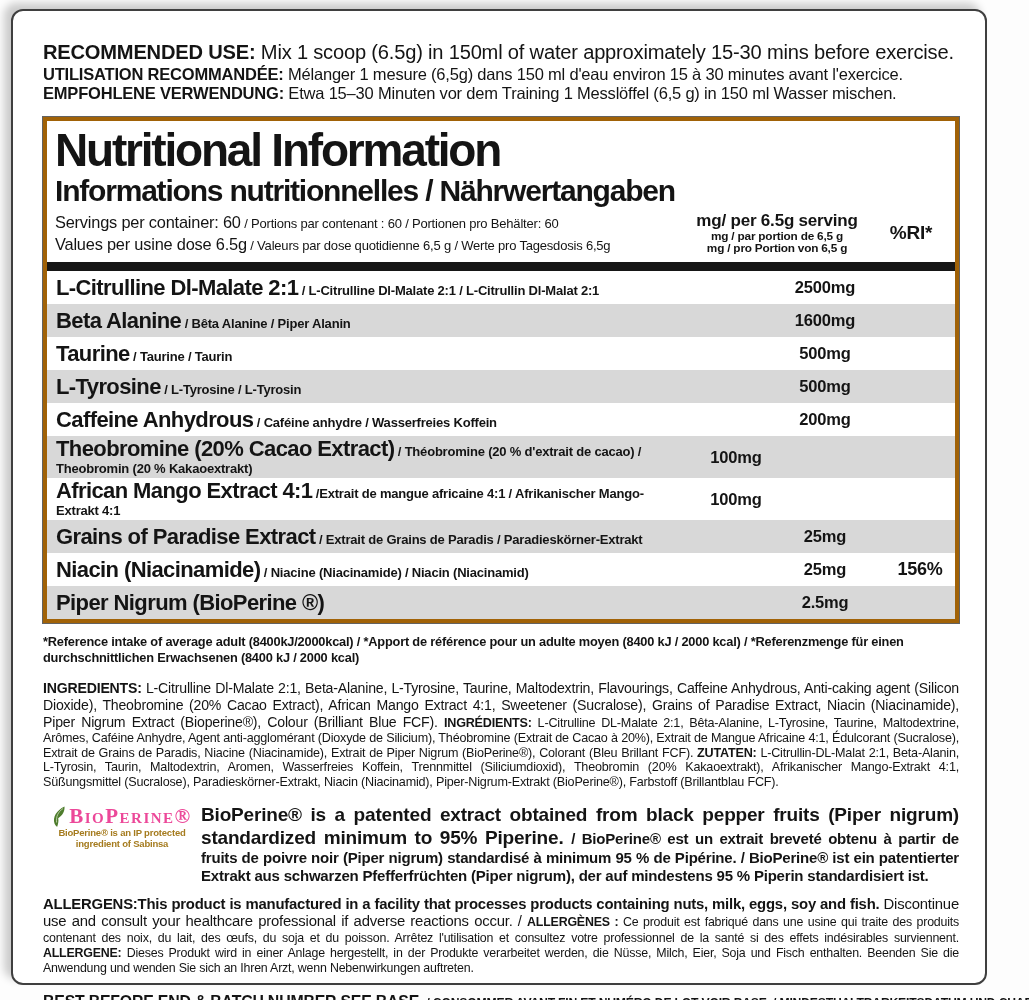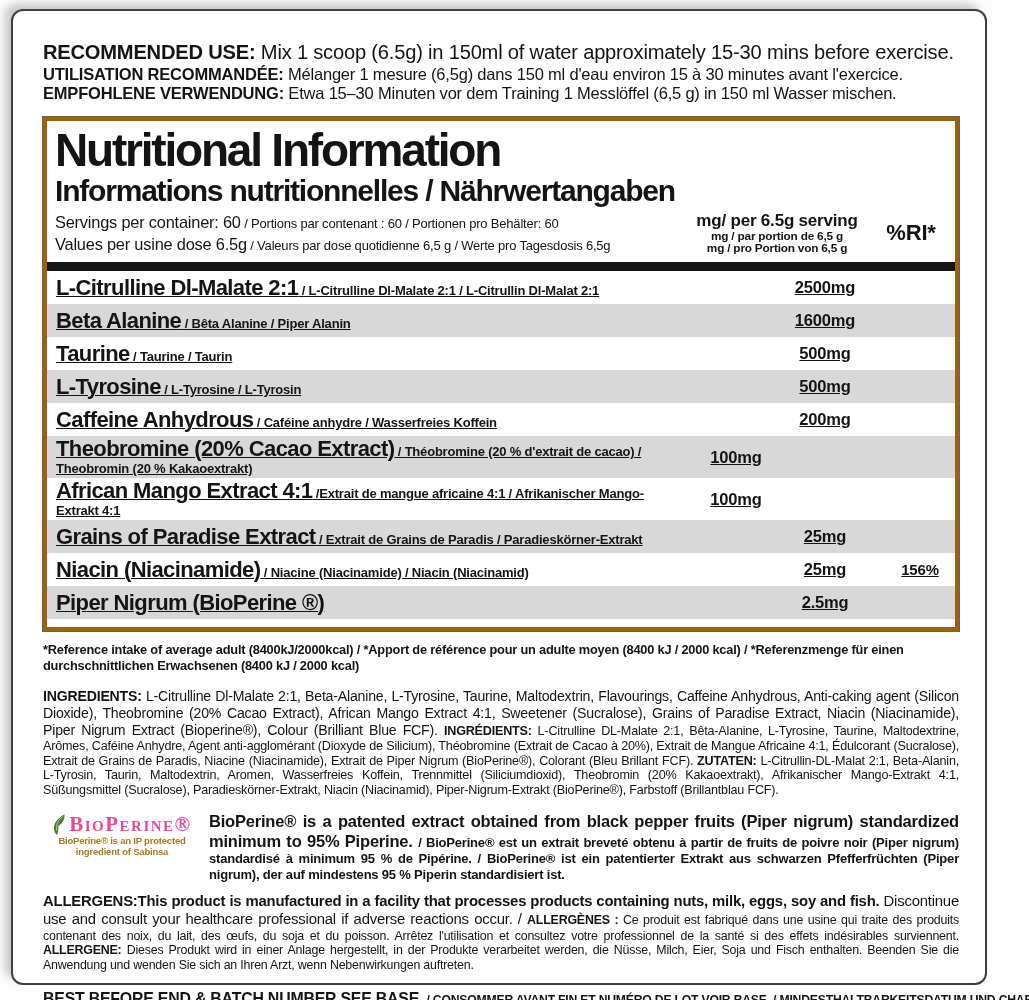--- a/index.html
+++ b/index.html
@@ -32,46 +32,46 @@
   .t-subtitle{
     font-size:30px;font-weight:700;letter-spacing:-1.2px;line-height:1.05;
     margin:1px 0 5px 8px;
   }
   .head-row{display:flex;align-items:center;padding:0 8px 7px 8px;}
   .head-left{flex:1;font-size:13px;line-height:1.35;white-space:nowrap;}
   .head-left .g{font-size:1.26em;}
   .head-amount{width:196px;text-align:center;line-height:1.05;}
   .ah1{font-size:17px;font-weight:700;}
   .ah2{font-size:11.8px;font-weight:700;}
-  .head-ri{width:72px;text-align:center;font-size:22px;font-weight:700;}
+  .head-ri{width:72px;text-align:center;font-size:19px;font-weight:700;}
   .bar{height:9px;background:#161616;}
-  .rows{padding-bottom:8px;text-decoration:underline;}
+  .rows{padding-bottom:0;}
   .row{display:flex;align-items:center;min-height:31px;padding:1px 0;}
   .row.shaded{background:#d8d8d8;}
   .cell-name{flex:1;padding-left:9px;line-height:1.05;}
   .row.two-line .cell-name{max-width:620px;}
   .nm{font-size:22px;font-weight:700;letter-spacing:-0.6px;}
   .tr{font-size:13px;font-weight:700;letter-spacing:-0.2px;}
   .cell-amt{width:120px;text-align:center;font-size:16.5px;font-weight:700;}
-  .cell-ri{width:70px;text-align:center;font-size:15px;font-weight:700;}
+  .cell-ri{width:70px;text-align:center;font-size:18px;font-weight:700;}
   
   .footnote{margin-top:11px;font-size:12.8px;font-weight:700;line-height:1.22;}
   
   .ingredients{margin-top:15px;font-size:12.6px;line-height:1.18;text-align:justify;}
   .ingredients .g{font-size:1.12em;}
   
   .bioperine{margin-top:14px;display:flex;align-items:flex-start;}
   .bp-logo{width:158px;flex:0 0 158px;text-align:center;padding-top:2px;}
   .bp-mark{display:flex;align-items:flex-start;justify-content:center;gap:2px;}
   .bp-word{
     font-family:"Liberation Serif",serif;font-variant:small-caps;
     font-size:21px;letter-spacing:1.5px;color:#ec4899;font-weight:600;line-height:1;
   }
   .bp-note{font-size:9.5px;font-weight:700;color:#a57b1e;line-height:1.1;margin-top:1px;}
-  .bp-text{flex:1;margin-left:8px;font-size:13px;line-height:1.18;text-align:justify;}
+  .bp-text{flex:1;font-size:15px;line-height:1.18;text-align:justify;}
   .bp-text .g{font-size:1.27em;}
   
   .allergens{margin-top:11px;font-size:12.4px;line-height:1.2;text-align:justify;}
   .allergens .g{font-size:1.2em;}
   
   .bestbefore{margin-top:17px;font-size:12.2px;white-space:nowrap;}
   .bestbefore .g{font-size:1.3em;}
 </style>
 </head>
 <body>

